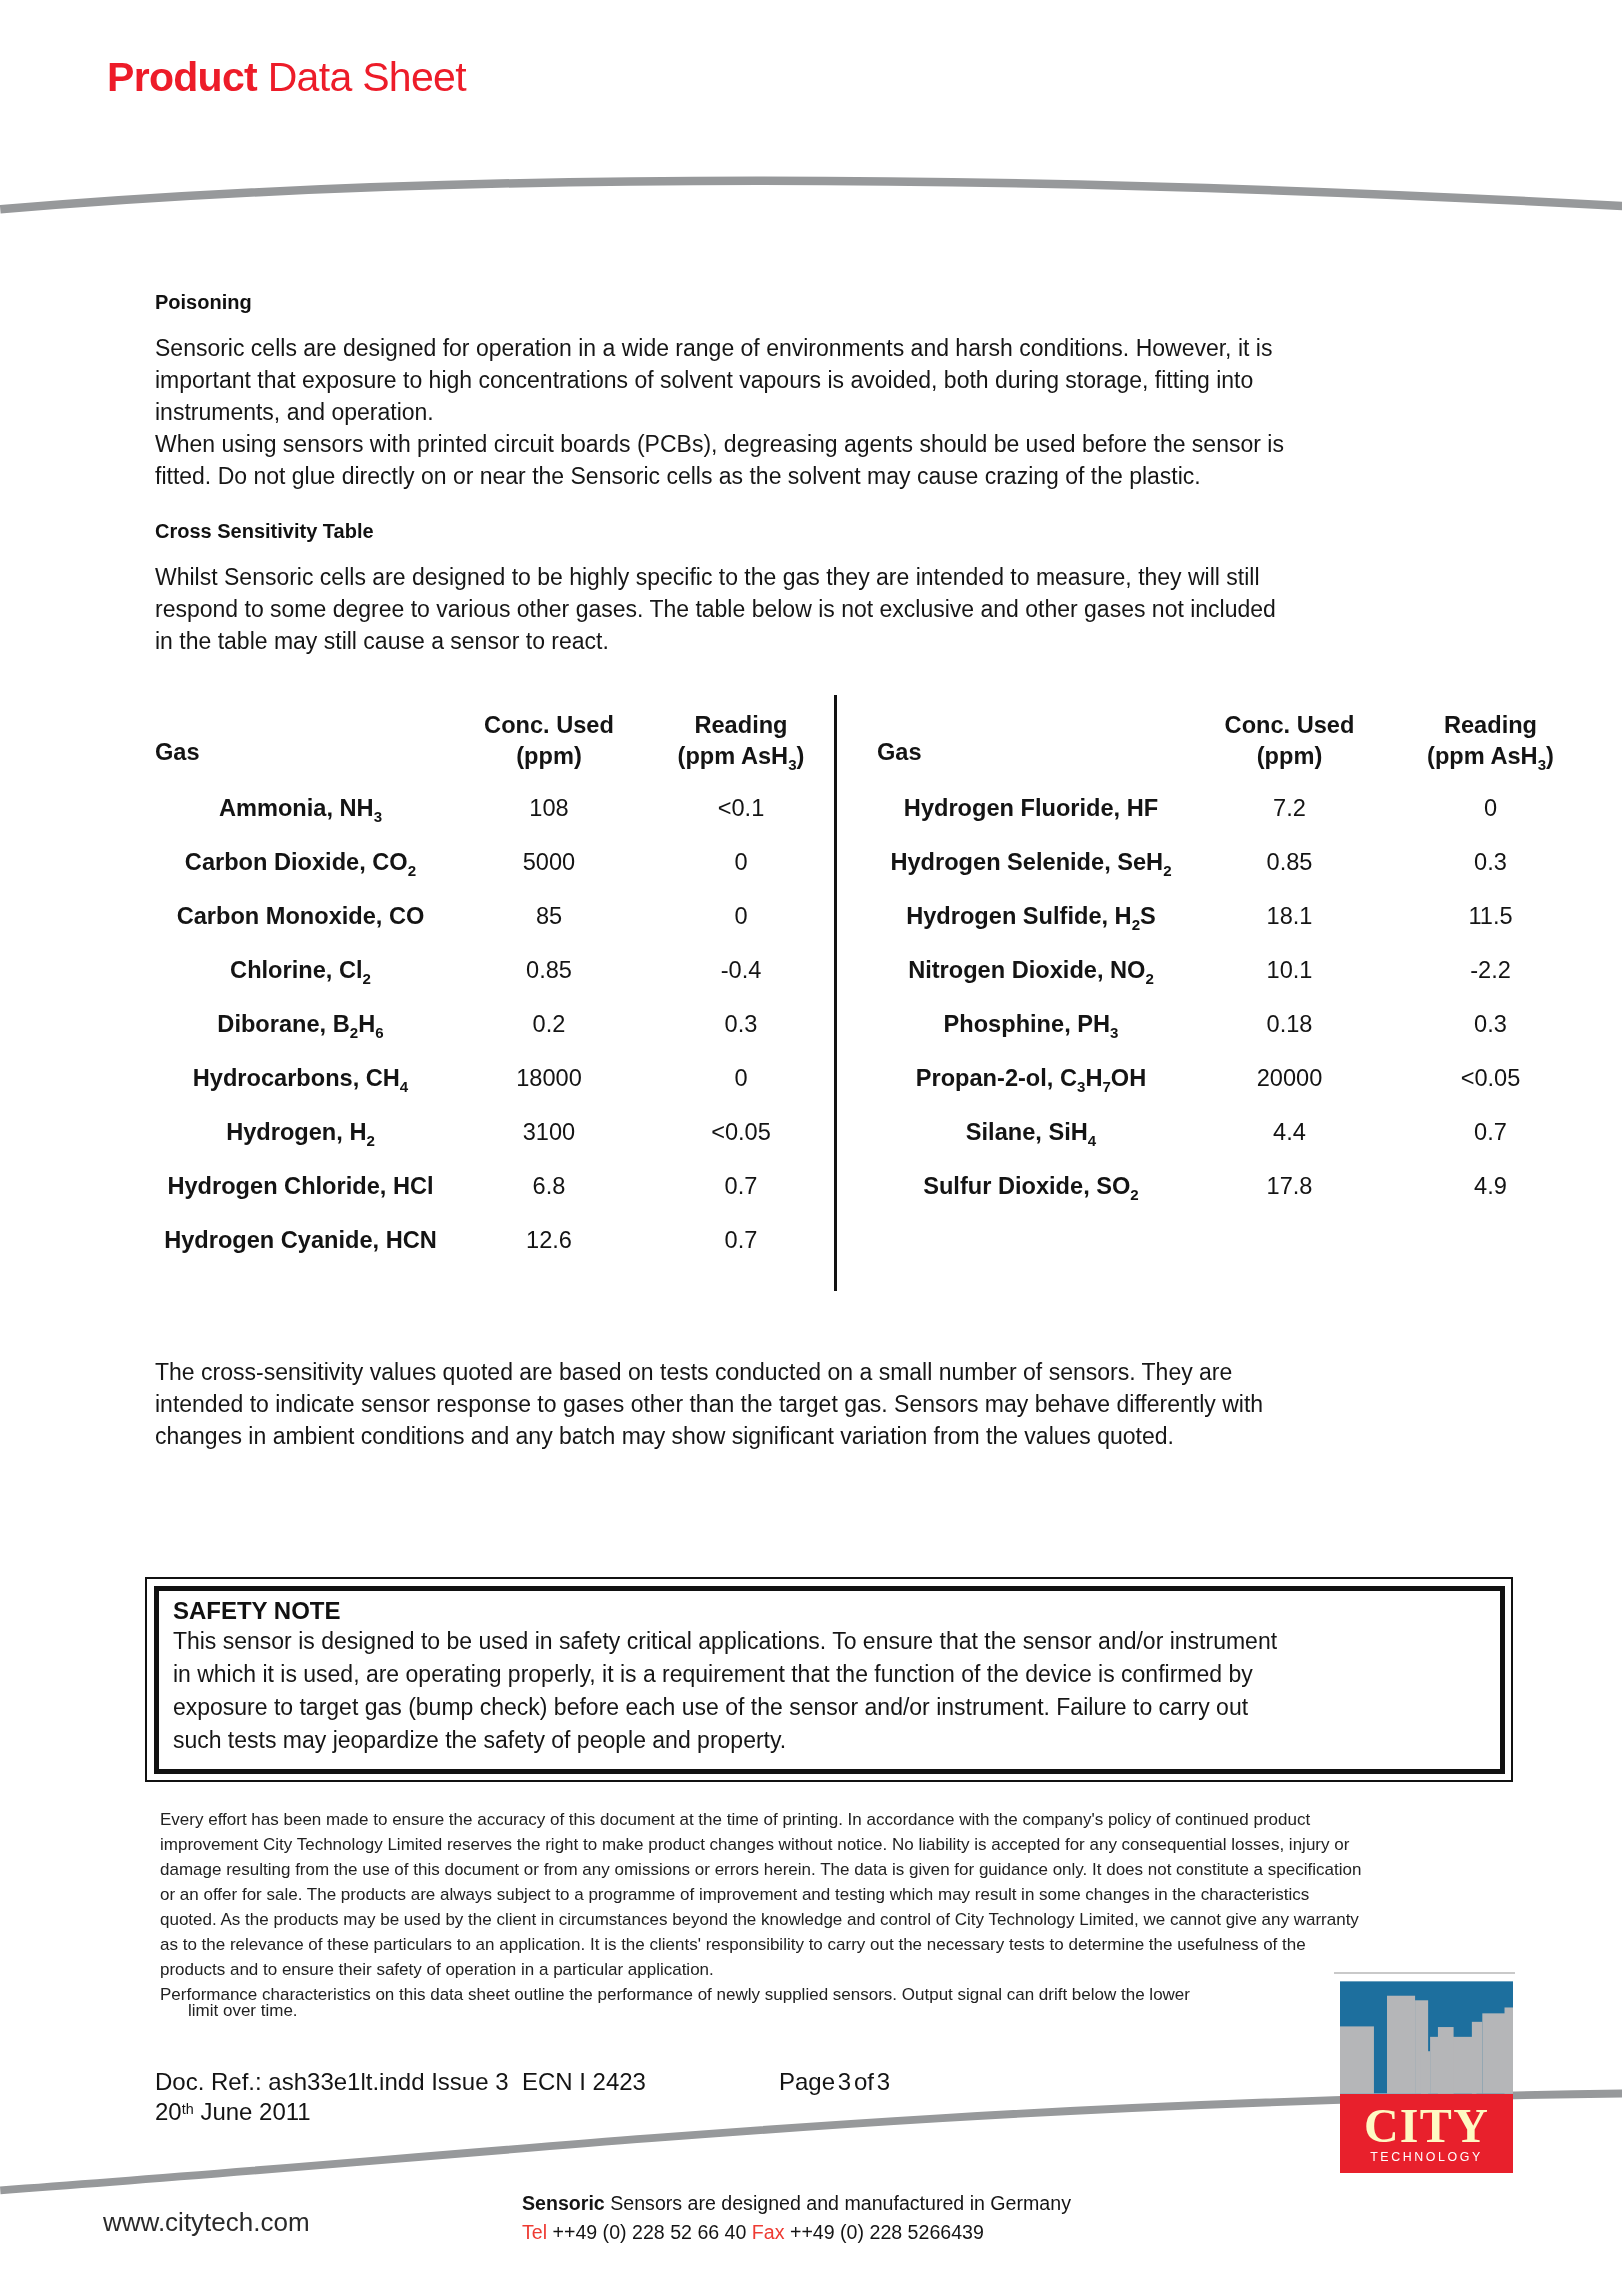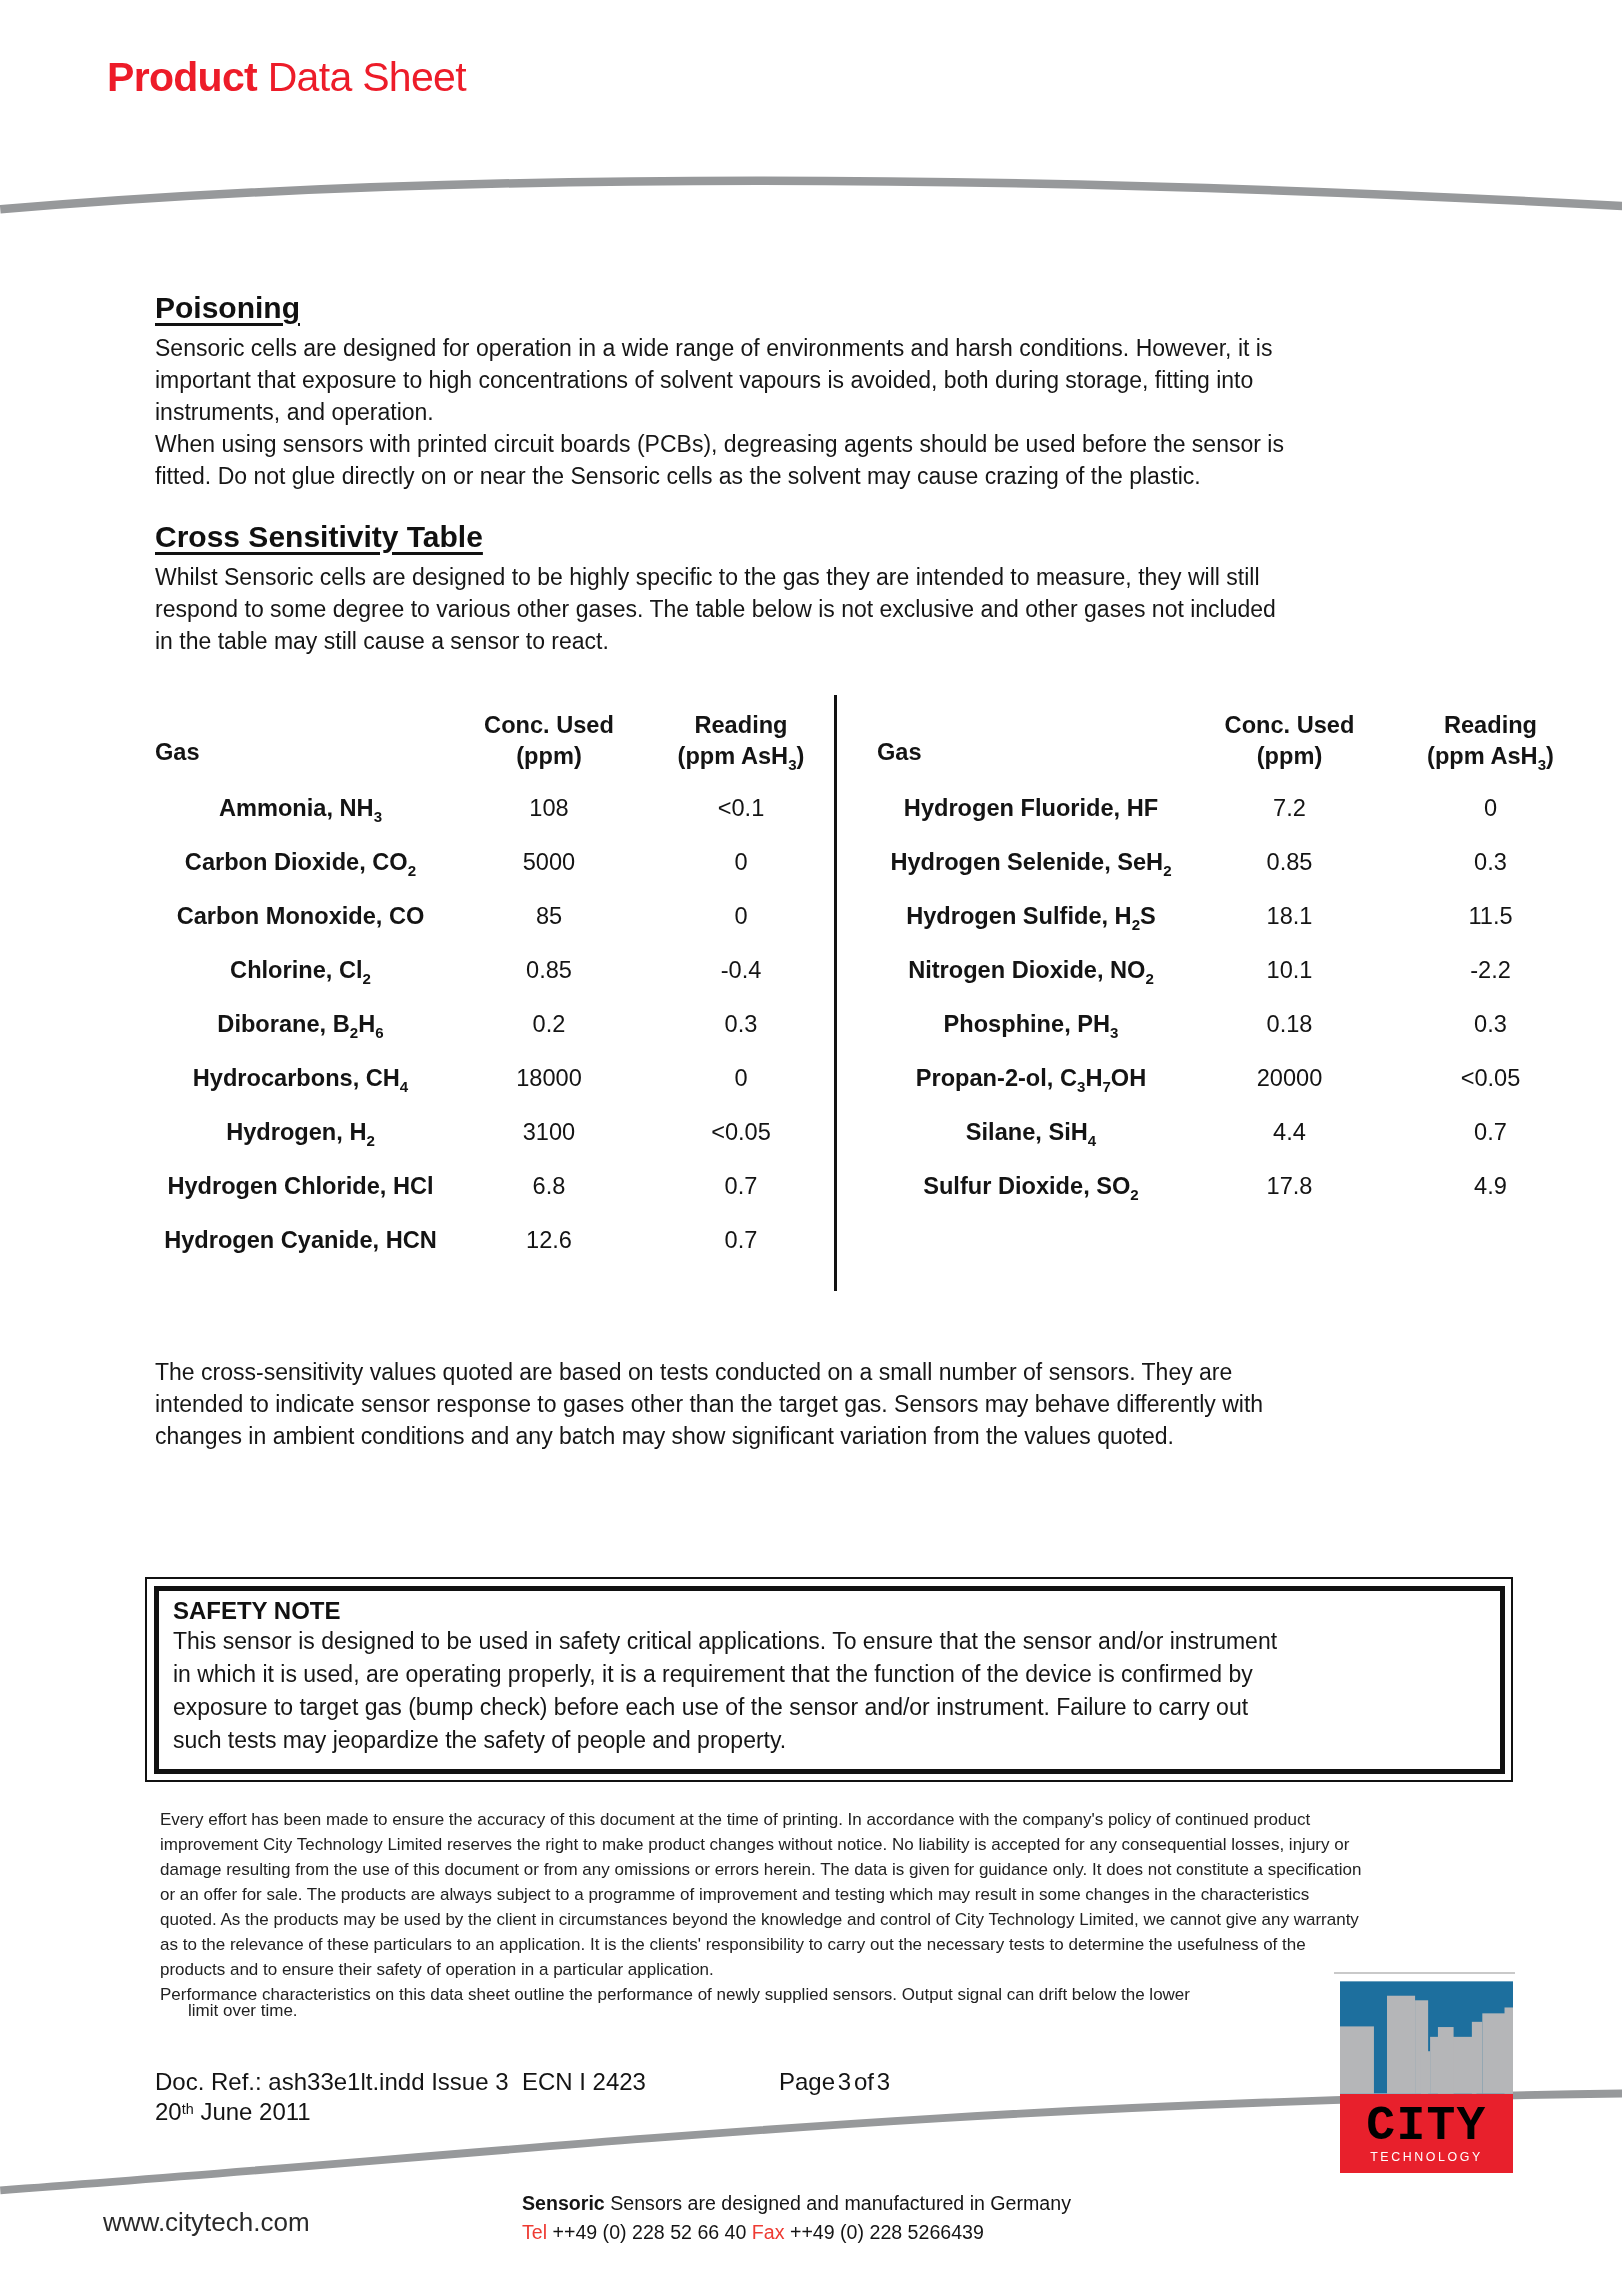--- a/index.html
+++ b/index.html
@@ -6,22 +6,22 @@
   .page{
     position:relative;width:1623px;height:2295px;background:#ffffff;
     font-family:"Liberation Sans",sans-serif;color:#141414;overflow:hidden;margin:0 auto;
   }
   .swoosh-svg{position:absolute;left:0;top:0;z-index:1;}
   .abs{position:absolute;z-index:2;}
 
   .doc-title{left:107px;top:55px;font-size:41px;line-height:44px;color:#ed1c29;letter-spacing:-0.7px;}
   .doc-title .seg-bold{font-weight:bold;}
 
-  .h2{font-size:30px;font-weight:bold;color:#111;
-      text-decoration:underline;text-decoration-thickness:3.3px;text-underline-offset:4.6px;}
+  .h2{font-size:20px;font-weight:bold;color:#111;
+      text-decoration-thickness:3.3px;text-underline-offset:4.6px;}
   .body-text{font-size:23px;line-height:32px;white-space:pre-line;width:1361px;color:#161616;}
 
   
   .gas-table{position:absolute;top:710px;display:grid;z-index:2;font-size:23.6px;color:#141414;}
   .gt-left{left:155px;grid-template-columns:291px 206px 178px;}
   .gt-right{left:877px;grid-template-columns:308px 209px 193px;}
   .gt-hgas{font-weight:bold;display:flex;align-items:center;}
   .gt-hnum{font-weight:bold;text-align:center;white-space:pre-line;line-height:31px;}
   .c-gas{text-align:center;font-weight:bold;}
   .c-num{text-align:center;}
@@ -44,21 +44,21 @@
   .docref{left:155px;top:2068px;font-size:24px;white-space:pre-wrap;color:#141414;}
   .page-indicator{left:779px;top:2068px;font-size:24px;letter-spacing:0px;word-spacing:-3.9px;color:#141414;}
   .date-line{left:155px;top:2098px;font-size:24px;color:#141414;}
 
   
   .logo-topline{left:1334px;top:1972px;width:181px;height:2px;background:#c9c9c9;z-index:3;}
   .logo{left:1340px;top:1981px;width:173px;height:191px;z-index:3;}
   .logo .sky{position:absolute;left:0;top:0;width:173px;height:113px;}
   .logo .band{position:absolute;left:0;top:113px;width:173px;height:79px;background:#e8202c;
               display:flex;flex-direction:column;align-items:center;justify-content:center;}
-  .logo-city{font-family:Liberation Mono, monospace;font-weight:bold;color:#000000;font-size:48px;line-height:46px;letter-spacing:1.3px;}
+  .logo-city{font-family:Liberation Serif, serif;font-weight:bold;color:#fef9c3;font-size:48px;line-height:46px;letter-spacing:1.3px;}
   .logo-tech{font-size:12.4px;color:#fff;letter-spacing:2.6px;margin-top:1.3px;}
 
   .website{left:103px;top:2207px;font-size:26px;font-weight:500;color:#2a2a2a;letter-spacing:0px;}
   .footer-block{left:522px;top:2159px;font-size:19.6px;line-height:29px;color:#141414;margin-top:30px;}
 </style>
 </head>
 <body>
 
 <div class="page">
 

